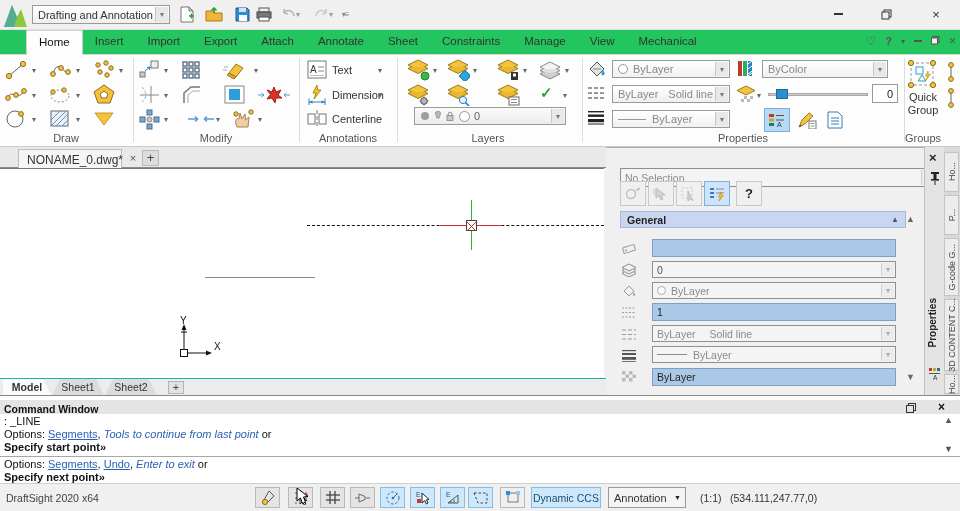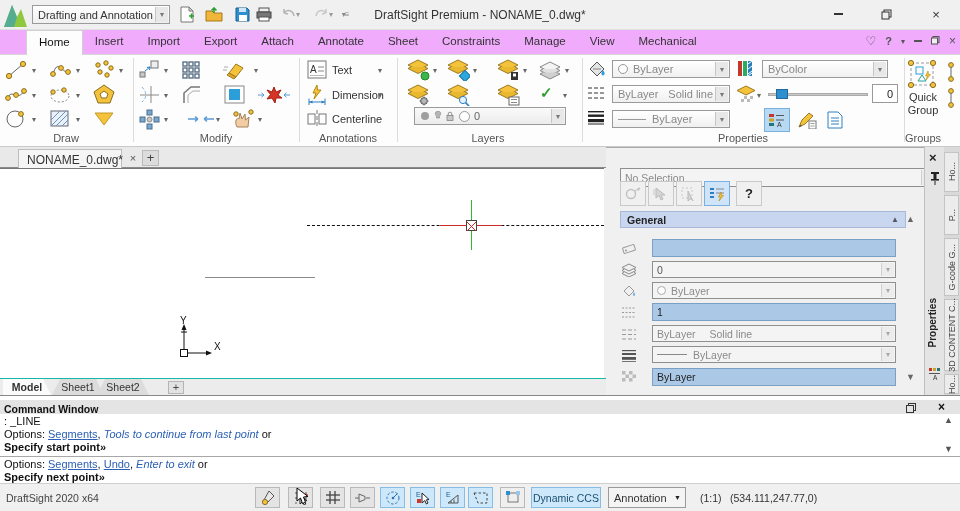--- a/index.html
+++ b/index.html
@@ -9,21 +9,21 @@
 
   
   .titlebar { position:absolute; left:0; top:0; width:960px; height:30px; background:#f0f0f0; border-bottom:1px solid #e0e0e0; }
   .wtitle { position:absolute; left:0; top:8px; width:960px; text-align:center; font-size:12px; color:#333; pointer-events:none; }
   .qat { position:absolute; top:4px; width:22px; height:21px; display:flex; align-items:center; justify-content:center; cursor:default; }
   .combo { position:absolute; background:linear-gradient(#ffffff,#f0f0f0); border:1px solid #9a9a9a; display:flex; align-items:center; padding:0 5px; font-size:11px; color:#333; }
   .combo .arr { position:absolute; right:1px; top:1px; bottom:1px; width:13px; background:#e8e8e8; border-left:1px solid #c5c5c5; display:flex; align-items:center; justify-content:center; color:#777; font-size:8px; }
   .winbtn { position:absolute; top:6px; width:20px; height:16px; display:flex; align-items:center; justify-content:center; color:#333; }
 
   
-  .tabrow { position:absolute; left:0; top:30px; width:960px; height:25px; background:#f0abfc; border-bottom:1px solid #d8d8d8; }
+  .tabrow { position:absolute; left:0; top:30px; width:960px; height:25px; background:#22c55e; border-bottom:1px solid #d8d8d8; }
   .rtab { position:relative; float:left; height:25px; padding:5px 12px 0 12px; font-size:11.5px; color:#333; cursor:default; }
   .rtab.active { background:#fdfdfd; border:1px solid #cfcfcf; border-bottom:none; color:#111; }
   .tabrow-right { position:absolute; right:4px; top:4px; display:flex; gap:9px; align-items:center; color:#555; }
 
   
   .ribbon { position:absolute; left:0; top:55px; width:960px; height:92px; background:#fdfdfd; border-bottom:1px solid #c9c9c9; }
   .vdiv { position:absolute; top:3px; height:84px; width:1px; background:#dcdcdc; }
   .seclab { position:absolute; top:77px; font-size:11px; color:#555; text-align:center; }
   .tool { position:absolute; display:flex; align-items:center; justify-content:center; cursor:default; }
   .dd { position:absolute; font-size:8px; color:#666; cursor:default; }
@@ -127,21 +127,20 @@
       <svg width="15" height="13">
           <path d="M12 5 C9 1 3 2 2 8 M12 5 L12 1 M12 5 L8 6" stroke="#c9c9c9" stroke-width="1.6" fill="none"></path>
         </svg>
     </div>
     <div class="qat" style="left:326px;width:10px">
         <span style="font-size:8px;color:#999">▾</span>
       </div>
     <div class="qat" style="left:338px;width:14px">
       <span style="font-size:8px;color:#888;letter-spacing:-1px">▾≡</span>
     </div>
-    <div class="wtitle">DraftSight Premium - NONAME_0.dwg*</div>
     <div class="winbtn" style="left:828px">
         <div style="width:9px;height:2px;background:#333"></div>
       </div>
     <div class="winbtn" style="left:876px">
       <svg width="11" height="11">
           <rect x="3" y="1" width="7" height="7" fill="none" stroke="#333"></rect>
           <rect x="1" y="3" width="7" height="7" fill="#f0f0f0" stroke="#333"></rect>
         </svg>
     </div>
     <div class="winbtn" style="left:926px;font-size:13px">×</div>
@@ -605,21 +604,21 @@
         <line x1="14" y1="30" x2="39" y2="30" stroke="#111"></line>
         <path d="M42 30 L36 27.5 L36 32.5 Z" fill="#111"></path>
         <rect x="10.5" y="26.5" width="7" height="7" fill="#fff" stroke="#111"></rect>
       </svg>
     </div>
   </div>
 
   <div class="sheetrow">
     <div class="stab" style="left:3px;width:48px;background:#fbfbfb;font-weight:bold;clip-path:polygon(0 0, calc(100% - 8px) 0, 100% 100%, 0 100%)">Model</div>
     <div class="stab" style="left:52px;width:52px;background:#dcdcdc;clip-path:polygon(8px 0, calc(100% - 8px) 0, 100% 100%, 0 100%)">Sheet1</div>
-    <div class="stab" style="left:97px;width:52px;background:#dcdcdc;clip-path:polygon(8px 0, calc(100% - 8px) 0, 100% 100%, 0 100%)">Sheet2</div>
+    <div class="stab" style="left:105px;width:52px;background:#dcdcdc;clip-path:polygon(8px 0, calc(100% - 8px) 0, 100% 100%, 0 100%)">Sheet2</div>
     <div class="abs" style="left:168px;top:2px;width:16px;height:13px;background:#e2e2e2;border:1px solid #b5b5b5;text-align:center;line-height:11px;font-size:11px;color:#444">+</div>
   </div>
 
   <div class="panel">
     <div class="pcombo" style="left:14px;top:20px;width:316px;height:19px">
       <span>No Selection</span>
       <span class="arr">▾</span>
     </div>
 
     <div class="pbtn" style="left:14px;top:33px">

